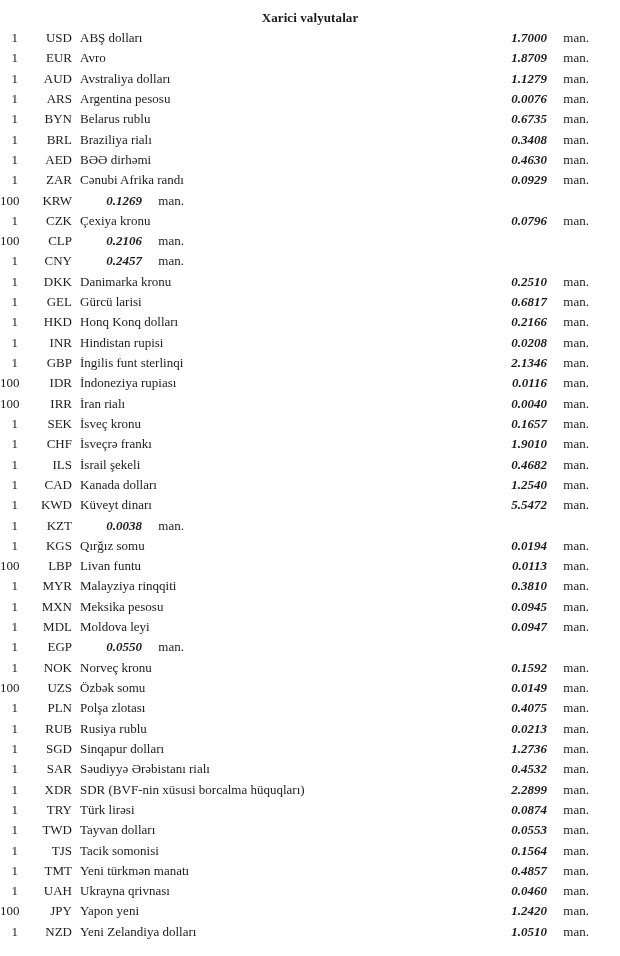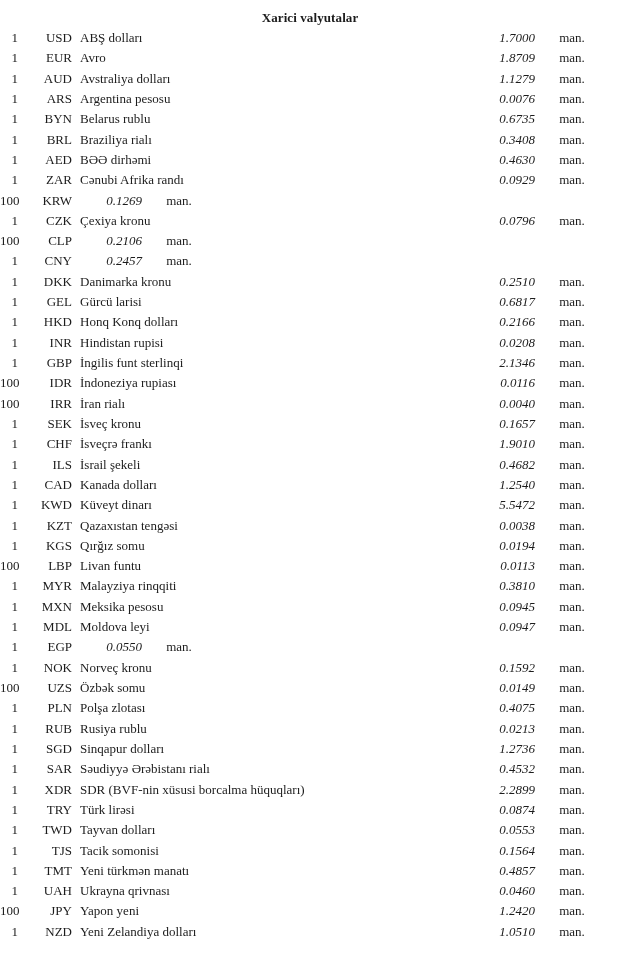--- a/index.html
+++ b/index.html
@@ -60,28 +60,28 @@
   }
   .name {
     flex: 1 1 auto;
     margin-left: 8px;
     overflow: hidden;
   }
   .rate {
     width: 70px;
     flex: 0 0 auto;
     text-align: right;
-    font-weight: normal;
+    font-weight: bold;
     font-style: italic;
   }
   .unit {
     width: 34px;
     flex: 0 0 auto;
-    margin-left: 20px;
-    text-align: center;
+    margin-left: 8px;
+    text-align: right;
   }
 </style>
 </head>
 <body>
 
 <div class="page">
   <div class="title">Xarici valyutalar</div>
 
   <div class="rows" id="rows">
       <div class="row">
@@ -245,21 +245,20 @@
       <div class="row">
         <span class="qty">1</span>
         <span class="code">KWD</span>
         <span class="name">Küveyt dinarı</span>
         <span class="rate">5.5472</span>
         <span class="unit">man.</span>
       </div>
       <div class="row">
         <span class="qty">1</span>
         <span class="code">KZT</span>
-        <span class="name">Qazaxıstan tengəsi</span>
         <span class="rate">0.0038</span>
         <span class="unit">man.</span>
       </div>
       <div class="row">
         <span class="qty">1</span>
         <span class="code">KGS</span>
         <span class="name">Qırğız somu</span>
         <span class="rate">0.0194</span>
         <span class="unit">man.</span>
       </div>

